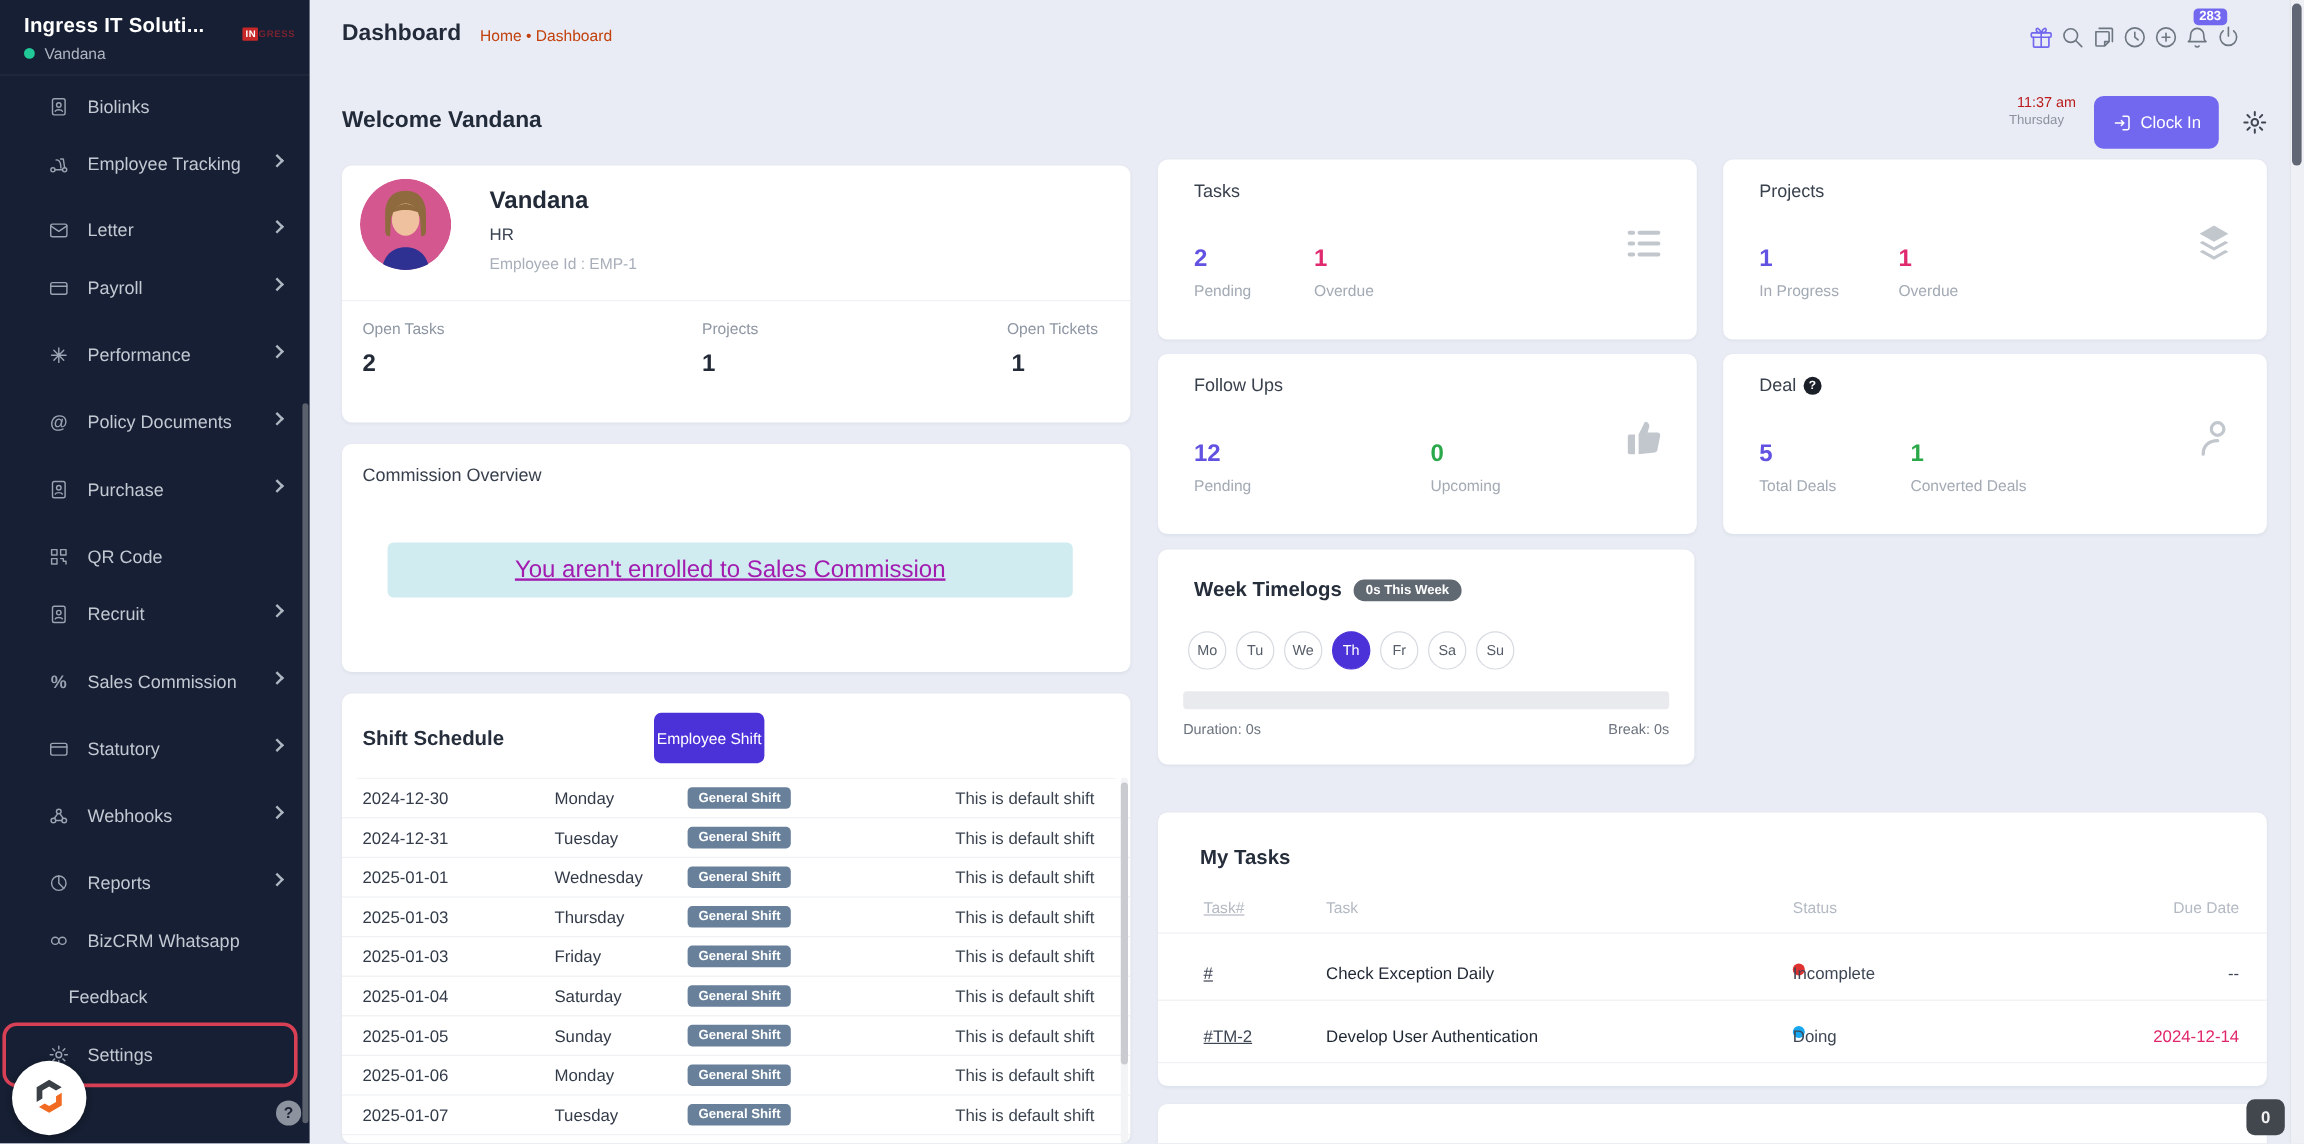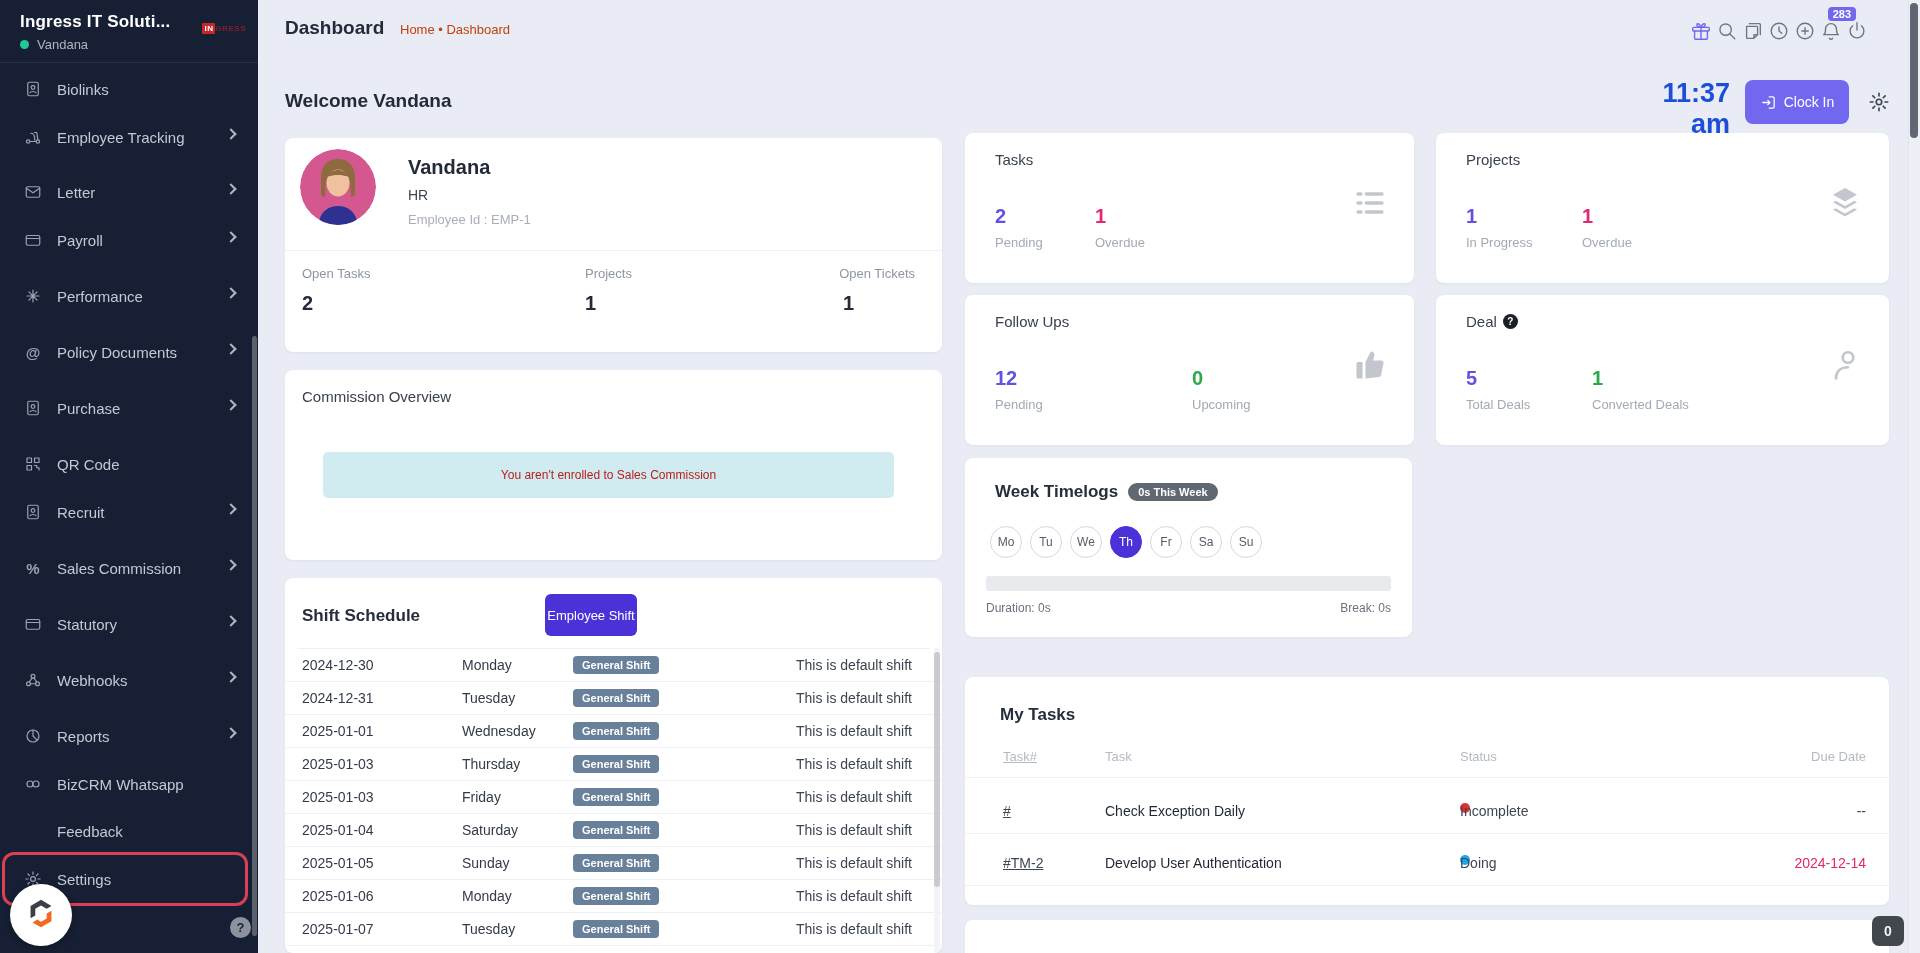--- a/index.html
+++ b/index.html
@@ -11,21 +11,21 @@
   
   #sidebar { position:absolute; left:0; top:0; width:258px; height:953px; background:#161f33; z-index:5; }
   .sb-header { position:relative; height:63px; border-bottom:1px solid rgba(255,255,255,.08); padding:12px 0 0 20px; }
   .org-name { color:#fff; font-size:17px; font-weight:bold; letter-spacing:.2px; }
   .user-row { display:flex; align-items:center; margin-top:5px; }
   .green-dot { width:9px; height:9px; border-radius:50%; background:#20c997; margin-right:8px; }
   .user-name { color:#aeb5c1; font-size:13px; }
   .brand-mini { position:absolute; right:12px; top:24px; font-size:8px; font-weight:bold; letter-spacing:.5px; }
   .brand-in { background:#c62828; color:#fff; padding:1px 2px; border-radius:1px; }
   .brand-rest { color:#7a2230; }
-  .sitem { position:absolute; left:0; width:100%; height:40px; display:flex; align-items:center; padding-left:24px; color:#c3c9d3; font-size:15px; cursor:pointer; }
+  .sitem { position:absolute; left:0; width:100%; height:40px; display:flex; align-items:center; padding-left:40px; color:#c3c9d3; font-size:15px; cursor:pointer; }
   .sicon { width:18px; height:18px; margin-right:15px; display:flex; align-items:center; justify-content:center; color:#9aa3b1; flex:none; }
   .sicon svg { width:18px; height:18px; stroke:#9aa3b1; fill:none; stroke-width:1.6; stroke-linecap:round; stroke-linejoin:round; }
   .sicon.txt { font-size:15px; font-weight:bold; color:#9aa3b1; }
   .chev { position:absolute; right:23px; top:13px; width:8px; height:8px; border-right:2px solid #aeb6c2; border-top:2px solid #aeb6c2; transform:rotate(45deg); }
   .settings-highlight { position:absolute; left:2px; top:852px; width:246px; height:54px; border:3px solid #d84055; border-radius:12px; pointer-events:none; }
   .logo-circle { position:absolute; left:10px; top:884px; width:62px; height:62px; border-radius:50%; background:#fff; display:flex; align-items:center; justify-content:center; box-shadow:0 2px 6px rgba(0,0,0,.3); }
   .help-circle { position:absolute; left:230px; top:917px; width:21px; height:21px; border-radius:50%; background:#8d939e; color:#1a2233; font-size:13px; font-weight:bold; display:flex; align-items:center; justify-content:center; }
   .sb-scroll { position:absolute; right:1px; top:336px; width:5px; height:600px; background:#5a616c; border-radius:3px; }
 
   
@@ -34,41 +34,41 @@
   .breadcrumb { position:absolute; left:142px; top:22px; font-size:13px; color:#c2410c; }
   .top-icons { position:absolute; right:40px; top:20px; display:flex; align-items:center; gap:4px; }
   .ticon { width:22px; height:22px; color:#6e7781; position:relative; cursor:pointer; }
   .ticon svg { width:22px; height:22px; stroke:currentColor; fill:none; stroke-width:1.5; stroke-linecap:round; stroke-linejoin:round; }
   .ticon.purple { color:#7267ef; }
   .notif-badge { position:absolute; top:-13px; right:-14px; background:#7267ef; color:#fff; font-size:11px; font-weight:bold; padding:1px 5px; border-radius:4px; }
 
   
   .welcome { position:absolute; left:285px; top:90px; font-size:19px; font-weight:600; color:#222b3a; }
   .time-block { position:absolute; left:1630px; top:78px; width:100px; text-align:right; }
-  .time-val { font-size:27px; font-weight:bold; color:#1d4ed8; }
+  .time-val { font-size:12px; font-weight:normal; color:#b91c1c; }
   .time-day { font-size:11px; color:#8b929e; margin-top:2px; padding-right:10px; }
   .clockin-btn { position:absolute; left:1745px; top:80px; width:104px; height:44px; background:#7267ef; border:none; border-radius:8px; color:#fff; font-size:14px; font-family:inherit; display:flex; align-items:center; justify-content:center; gap:7px; cursor:pointer; }
   .clockin-btn svg { width:17px; height:17px; stroke:#fff; fill:none; stroke-width:1.8; stroke-linecap:round; stroke-linejoin:round; }
   .gear-top { position:absolute; left:1868px; top:91px; width:22px; height:22px; color:#3f4651; cursor:pointer; }
   .gear-top svg { width:22px; height:22px; stroke:currentColor; fill:none; stroke-width:1.8; stroke-linecap:round; }
 
   
   #profile-card { left:285px; top:138px; width:657px; height:214px; }
   .avatar { position:absolute; left:15px; top:11px; width:76px; height:76px; border-radius:50%; overflow:hidden; }
   .p-name { position:absolute; left:123px; top:18px; font-size:20px; font-weight:600; color:#232b38; }
   .p-role { position:absolute; left:123px; top:49px; font-size:14px; color:#3c4553; }
   .p-emp { position:absolute; left:123px; top:74px; font-size:13px; color:#a8aeb9; }
   .p-div { position:absolute; left:0; top:112px; width:100%; border-top:1px solid #eef0f3; }
   .p-stat-label { position:absolute; top:128px; font-size:13px; color:#8e96a3; }
   .p-stat-value { position:absolute; top:154px; font-size:20px; font-weight:bold; color:#232b38; }
 
   
   #commission-card { left:285px; top:370px; width:657px; height:190px; }
   .c-title { position:absolute; left:17px; top:18px; font-size:15px; color:#39404d; }
-  .info-box { position:absolute; left:38px; top:82px; width:571px; height:46px; background:#d1ecf1; border-radius:5px; display:flex; align-items:center; justify-content:center; font-size:12px; color:#b91c1c; }
+  .info-box { position:absolute; left:38px; top:82px; width:571px; height:46px; background:#d1ecf1; border-radius:5px; display:flex; align-items:center; justify-content:center; font-size:20px; color:#a21caf;text-decoration:underline; }
 
   
   #shift-card { left:285px; top:578px; width:657px; height:375px; overflow:hidden; }
   .sh-title { position:absolute; left:17px; top:28px; font-size:17px; font-weight:bold; color:#262e3c; }
   .sh-btn { position:absolute; left:260px; top:16px; width:92px; height:42px; background:#4b32d8; color:#fff; border:none; border-radius:6px; font-size:13px; font-family:inherit; cursor:pointer; }
   .sh-body { position:absolute; left:0; top:70px; width:100%; height:362px; overflow:hidden;border-radius:17px; }
   .srow { position:relative; height:33px; border-top:1px solid #eef0f3; font-size:14px; color:#333b49; }
   .srow span { position:absolute; top:8px; }
   .s-date { left:17px; }
   .s-day  { left:177px; }
@@ -98,21 +98,21 @@
   .day-pill { width:32px; height:32px; border-radius:50%; border:1px solid #d6dae0; background:#fff; color:#555d68; font-size:12px; display:flex; align-items:center; justify-content:center; cursor:pointer; }
   .day-pill.active { background:#4b32d8; border-color:#4b32d8; color:#fff; }
   .tl-bar { position:absolute; left:21px; top:118px; width:405px; height:15px; background:#e8eaee; border-radius:3px; }
   .tl-duration { position:absolute; left:21px; top:143px; font-size:12px; color:#6b727d; }
   .tl-break { position:absolute; right:21px; top:143px; font-size:12px; color:#6b727d; }
 
   
   #mytasks-card { left:965px; top:677px; width:924px; height:228px; }
   .mt-title { position:absolute; left:35px; top:28px; font-size:17px; font-weight:bold; color:#262e3c; }
   .mt-head span { position:absolute; top:72px; font-size:13px; color:#b4bac3; }
-  .mt-c1 { left:38px;text-decoration:underline; } .mt-c2 { left:140px; } .mt-c3 { left:495px; } .mt-c4 { right:23px; }
+  .mt-c1 { left:38px;text-decoration:underline; } .mt-c2 { left:140px; } .mt-c3 { left:529px; } .mt-c4 { right:23px; }
   .mt-div { position:absolute; left:0; width:100%; border-top:1px solid #eef0f3; }
   .mt-row span { position:absolute; font-size:14px; color:#3e4654; }
   .mt-task { color:#1f2733 !important; font-weight:500; }
   .dot { display:inline-block; width:10px; height:10px; border-radius:50%; margin-right:8px; vertical-align:-1px; }
   .dot-red { background:#e03131; } .dot-blue { background:#19a7ef; }
   .due-red { color:#e0266b !important; }
 
   #bottom-card { left:965px; top:920px; width:924px; height:33px; border-radius:8px 8px 0 0; }
 
   .chat-badge { position:absolute; left:1872px; top:916px; width:32px; height:30px; background:#42474d; border-radius:7px; color:#f1f1f1; font-size:14px; font-weight:bold; display:flex; align-items:center; justify-content:center; z-index:8; cursor:pointer; }

